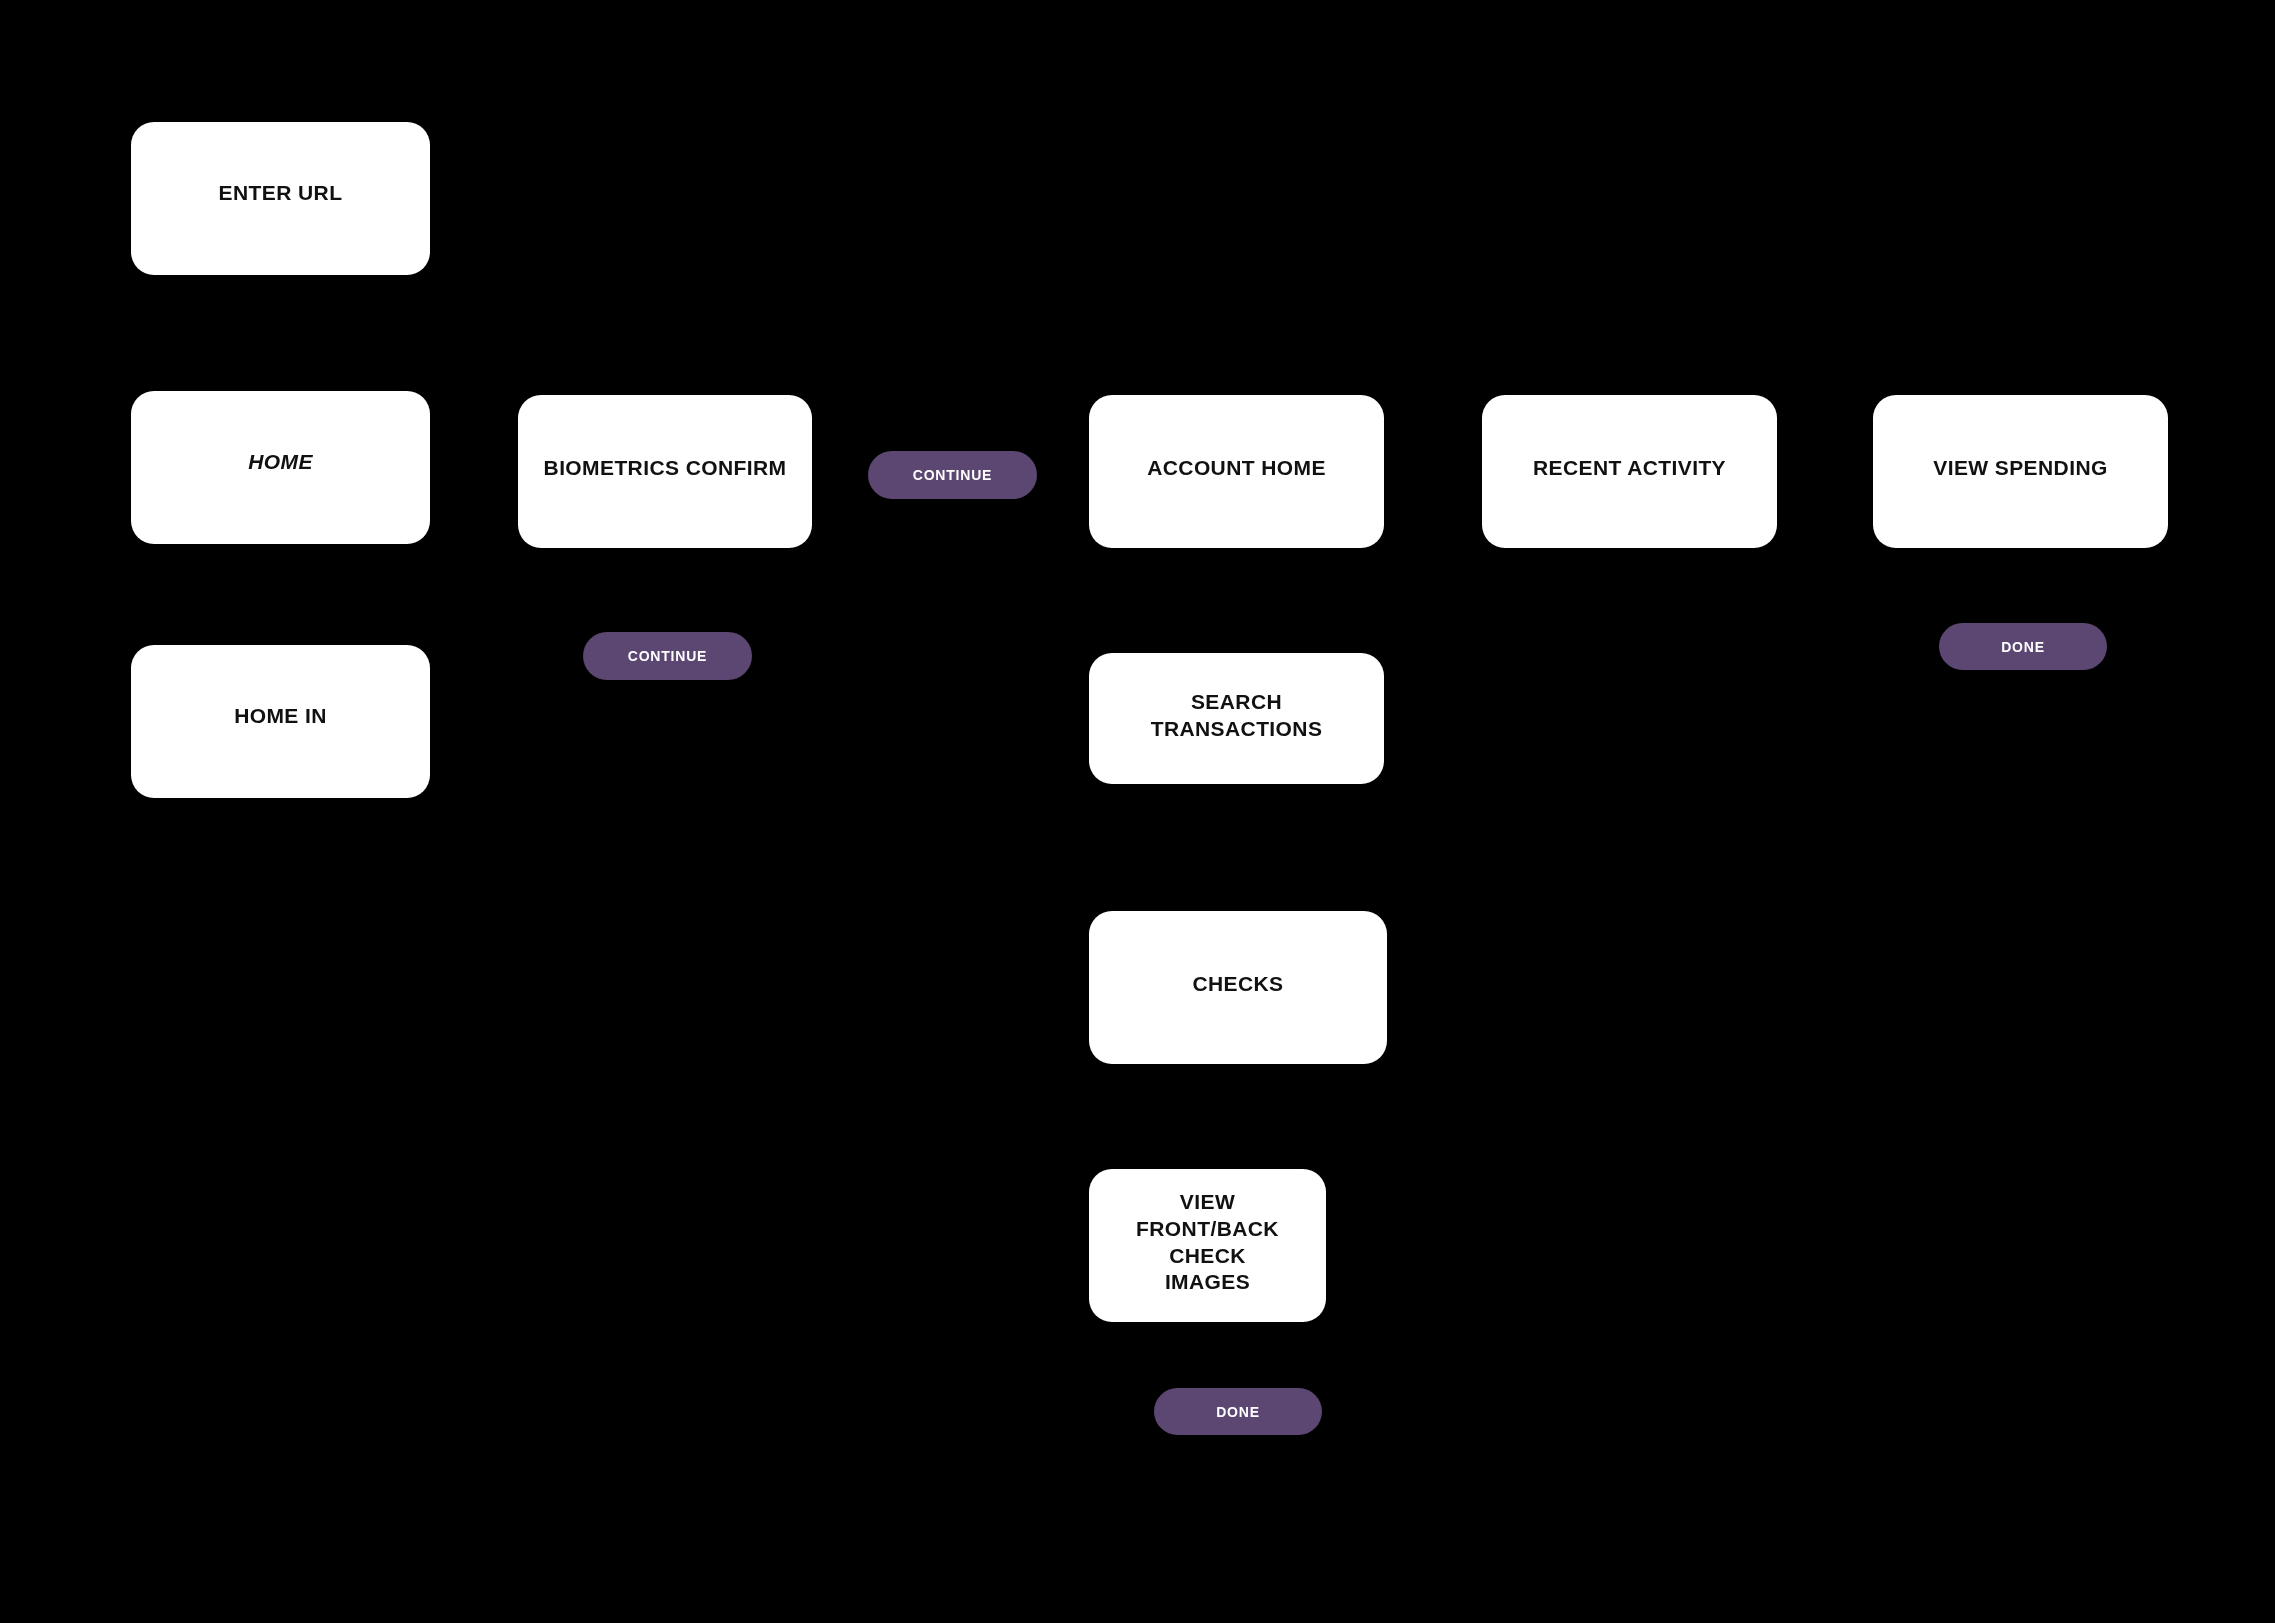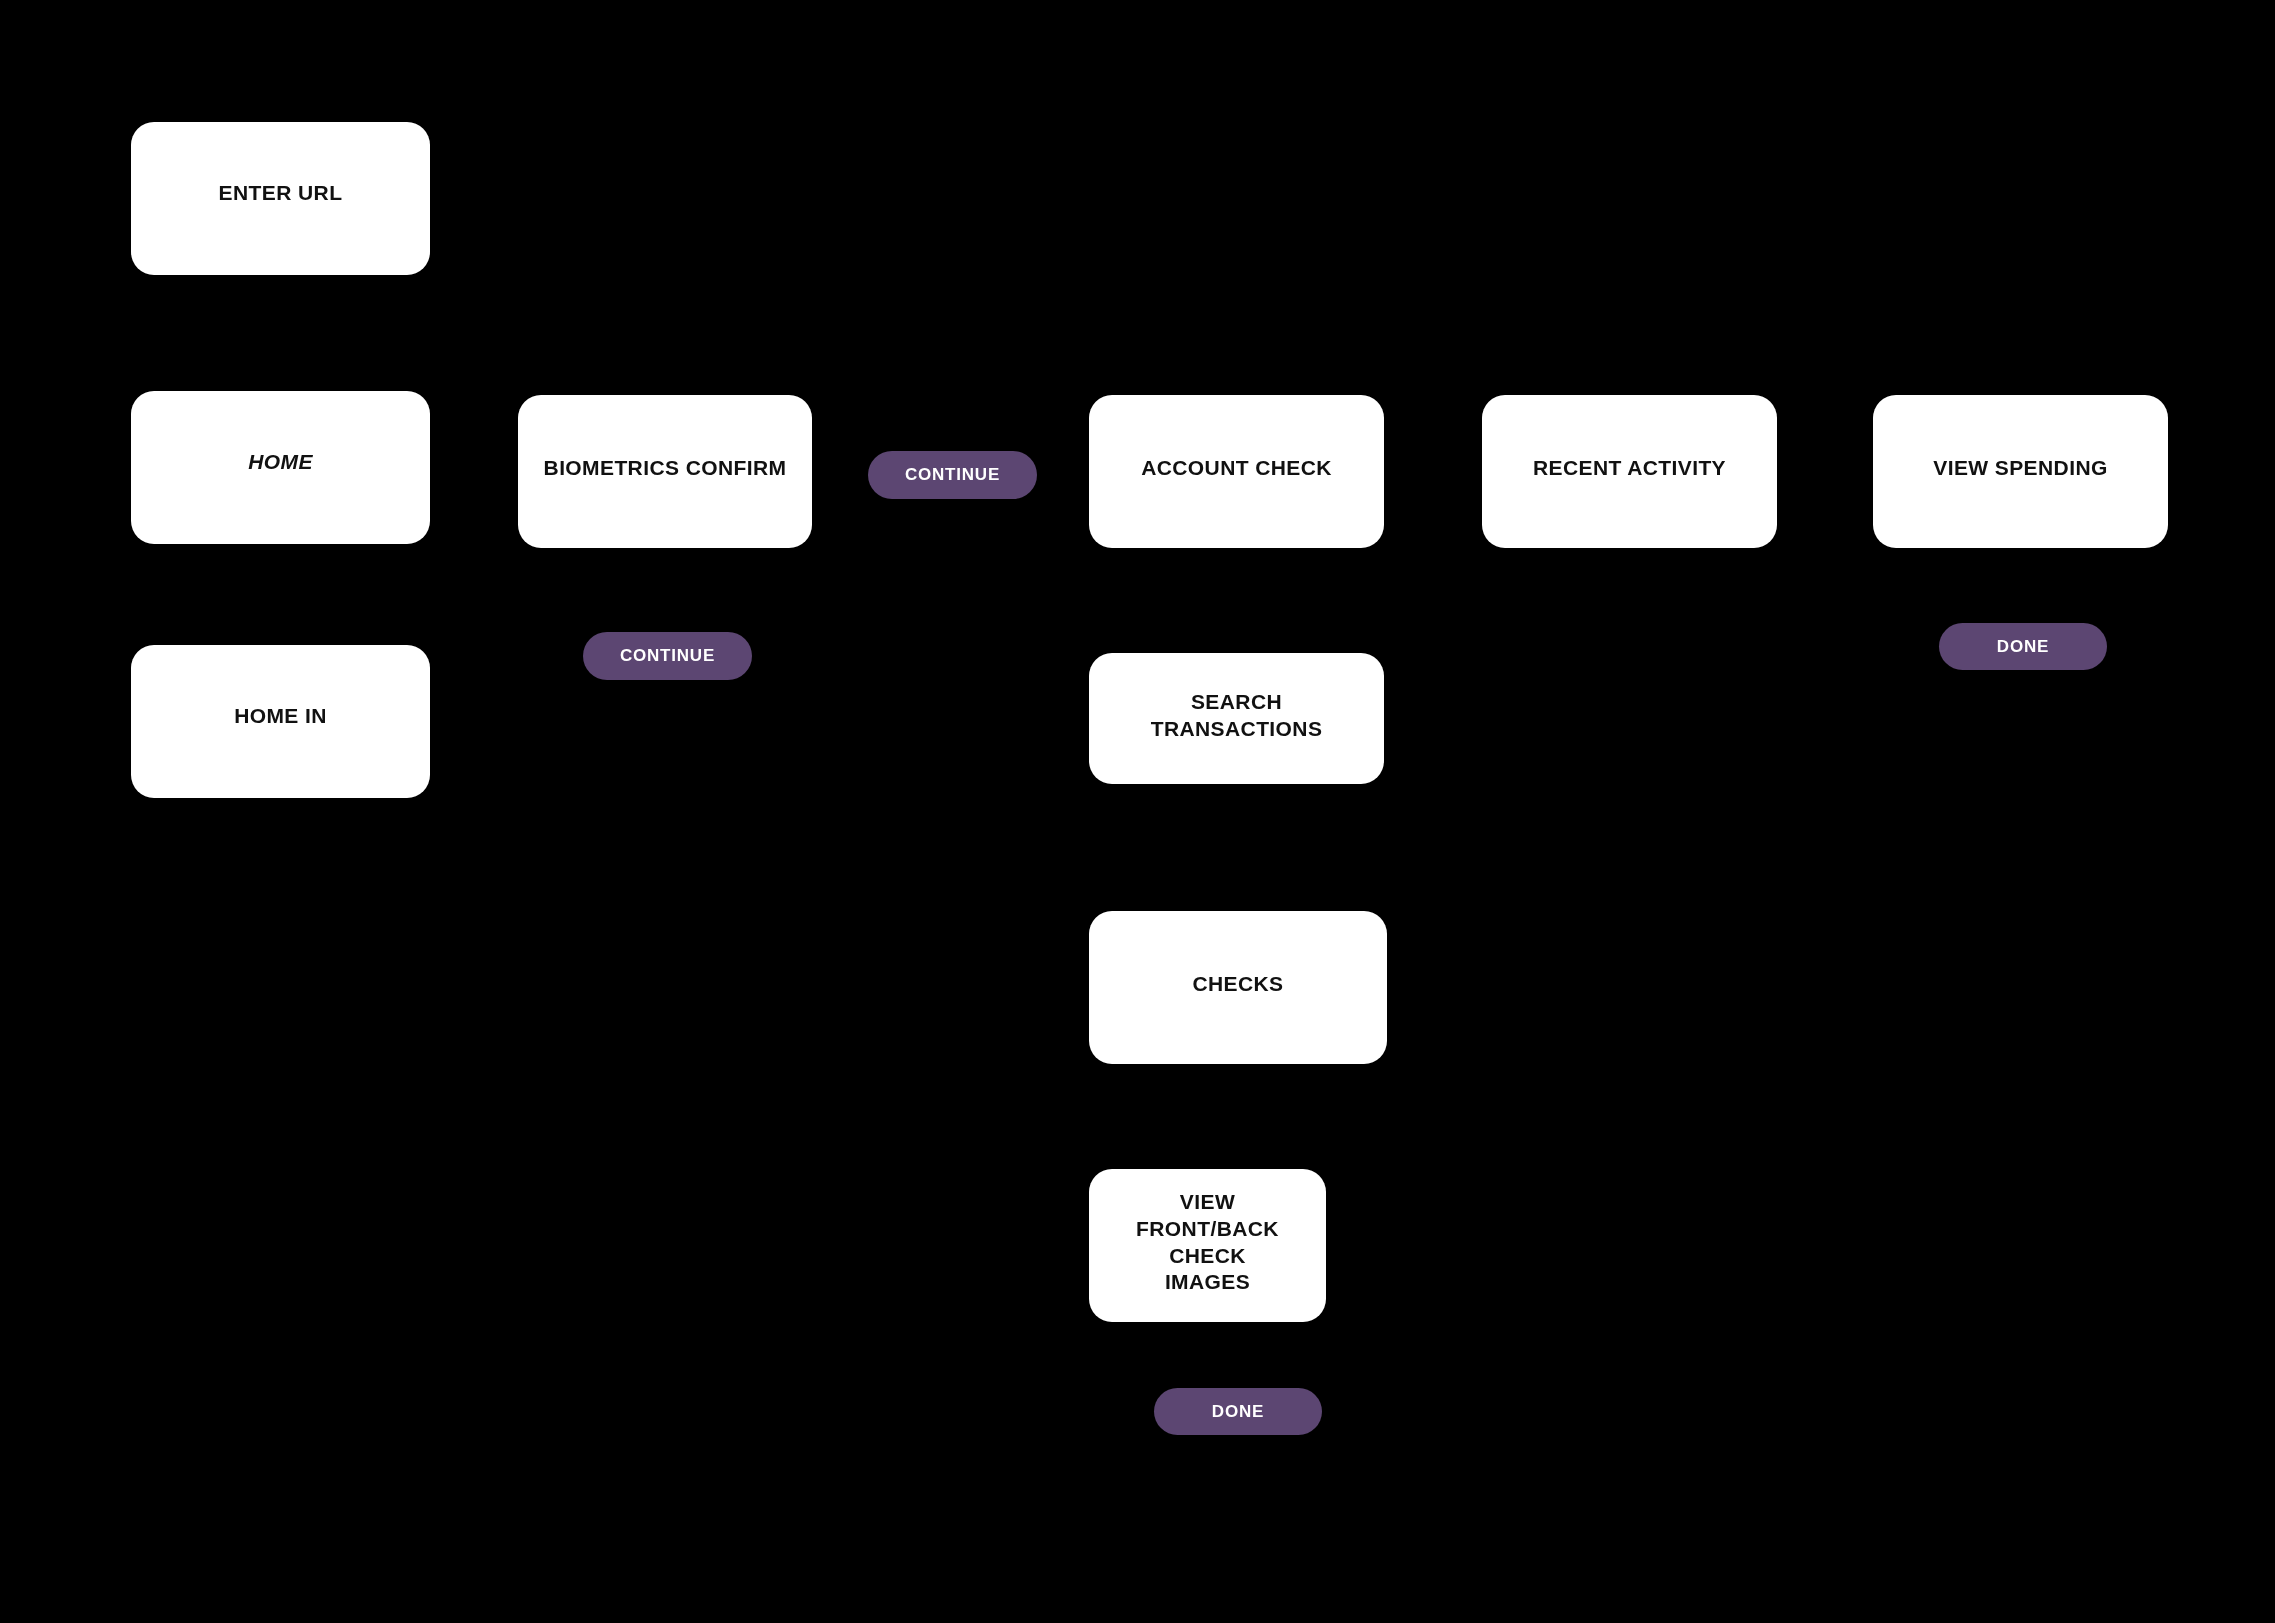--- a/index.html
+++ b/index.html
@@ -46,21 +46,21 @@
     border-radius: 886px;
     display: flex;
     align-items: center;
     justify-content: center;
     box-sizing: border-box;
   }
   .pill .pill-label {
     color: #ffffff;
     font-family: "Liberation Sans", sans-serif;
     font-weight: bold;
-    font-size: 17px;
+    font-size: 14px;
     letter-spacing: 0.8px;
     text-align: left;
     white-space: nowrap;
   }
 </style>
 </head>
 <body>
 
 <div id="canvas" style="background: rgb(0, 0, 0);">
 
@@ -70,21 +70,21 @@
     <div class="node" style="left: 131px; top: 391px; width: 299px; height: 153px; background: rgb(255, 255, 255);">
       <span class="node-label" style="color: rgb(17, 17, 17); transform: translateY(-5.3px); font-style: italic;">HOME</span>
     </div>
     <div class="node" style="left: 131px; top: 645px; width: 299px; height: 153px; background: rgb(255, 255, 255);">
       <span class="node-label" style="color: rgb(17, 17, 17); transform: translateY(-5.3px);">HOME IN</span>
     </div>
     <div class="node" style="left: 518px; top: 395px; width: 294px; height: 153px; background: rgb(255, 255, 255);">
       <span class="node-label" style="color: rgb(17, 17, 17); transform: translateY(-3.5px);">BIOMETRICS CONFIRM</span>
     </div>
     <div class="node" style="left: 1089px; top: 395px; width: 295px; height: 153px; background: rgb(255, 255, 255);">
-      <span class="node-label" style="color: rgb(17, 17, 17); transform: translateY(-3.5px);">ACCOUNT CHECK</span>
+      <span class="node-label" style="color: rgb(17, 17, 17); transform: translateY(-3.5px);">ACCOUNT HOME</span>
     </div>
     <div class="node" style="left: 1089px; top: 653px; width: 295px; height: 131px; background: rgb(255, 255, 255);">
       <span class="node-label" style="color: rgb(17, 17, 17); transform: translateY(-3.5px);">SEARCH TRANSACTIONS</span>
     </div>
     <div class="node" style="left: 1089px; top: 911px; width: 298px; height: 153px; background: rgb(255, 255, 255);">
       <span class="node-label" style="color: rgb(17, 17, 17); transform: translateY(-3.5px);">CHECKS</span>
     </div>
     <div class="node" style="left: 1089px; top: 1169px; width: 237px; height: 153px; background: rgb(255, 255, 255);">
       <span class="node-label" style="color: rgb(17, 17, 17); transform: translateY(-3.5px);">VIEW FRONT/BACK CHECK
 IMAGES</span>

